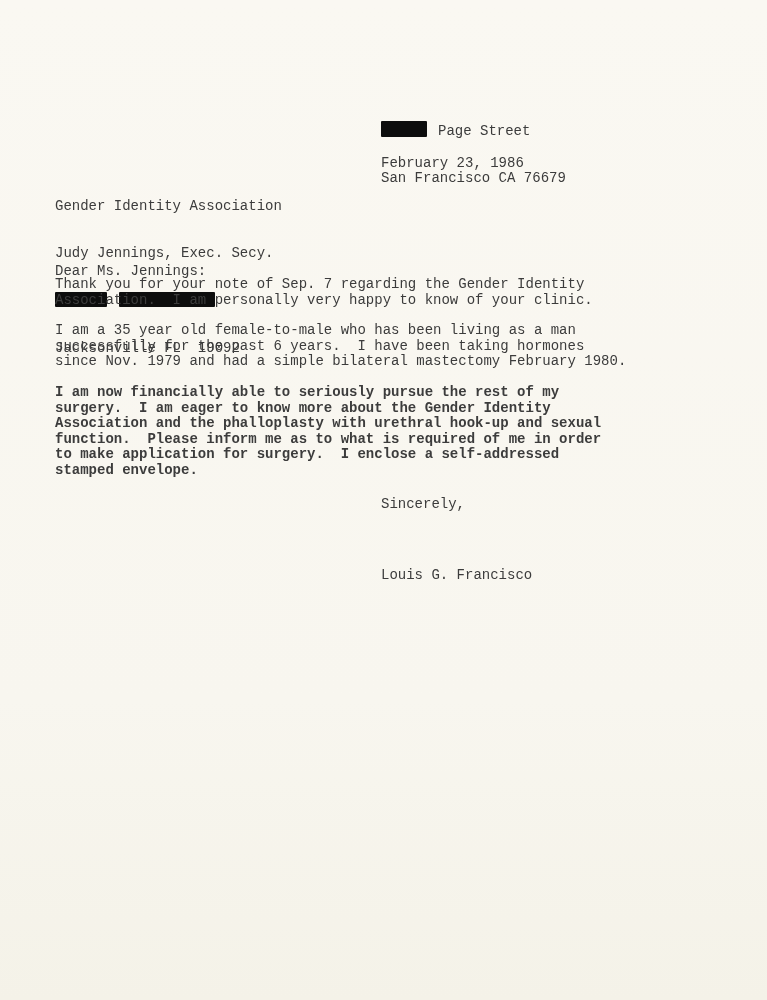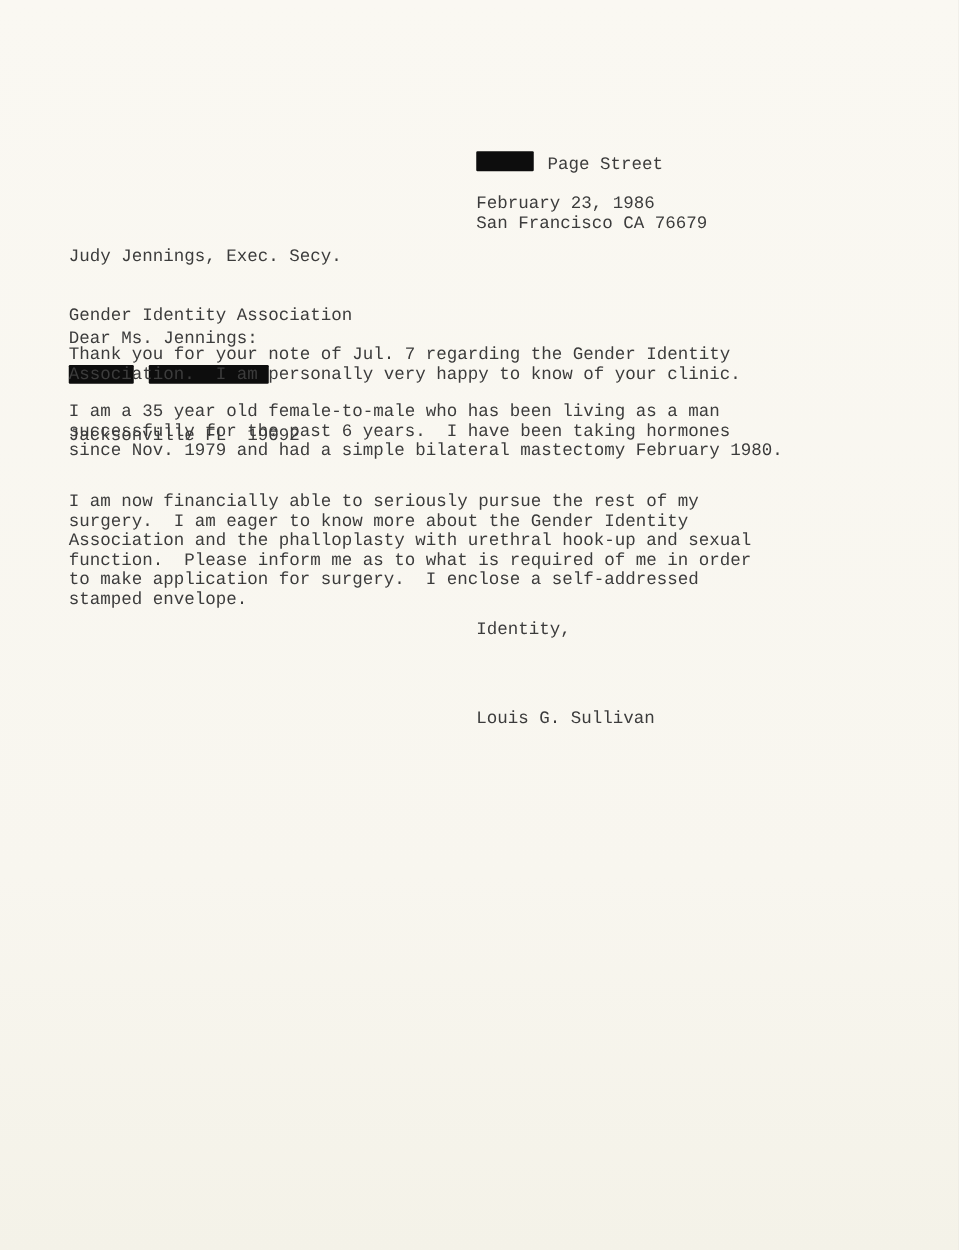--- a/index.html
+++ b/index.html
@@ -25,21 +25,21 @@
   .line {
     white-space: pre-wrap;
   }
   .sender-block   { left: 381px; top: 90px;  }
   .date-line      { left: 381px; top: 138px; margin-top: 18px; }
   .recipient-block{ left: 55px;  top: 168px; }
   .salutation     { left: 55px;  top: 264px; }
   .para           { width: 695px; }
   .para-1         { left: 55px;  top: 277px; }
   .para-2         { left: 55px;  top: 323px; }
-  .para-3         { left: 55px;  top: 395px; }
+  .para-3         { left: 55px;  top: 385px; font-weight: bold; }
   .closing        { left: 381px; top: 497px; }
   .signature-name { left: 381px; top: 568px; }
   .redact {
     display: inline-block;
     background: #0d0d0d;
     height: 15px;
     vertical-align: -2px;
     border-radius: 1px;
   }
   .redact-street-number { width: 46px; margin-right: 11px; height: 16px; }
@@ -52,36 +52,36 @@
 <div class="page">
 
   <div class="block sender-block">
     <div class="line"><span class="redact redact-street-number"></span><span>Page Street</span></div>
     <div class="line">San Francisco CA 76679</div>
   </div>
 
   <div class="block date-line">February 23, 1986</div>
 
   <div class="block recipient-block">
+    <div class="line">Gender Identity Association</div>
     <div class="line">Judy Jennings, Exec. Secy.</div>
-    <div class="line">Gender Identity Association</div>
     <div class="line"><span class="redact redact-addr-1"></span><span class="redact redact-addr-2"></span></div>
     <div class="line">Jacksonville FL  19092</div>
   </div>
 
   <div class="block salutation">Dear Ms. Jennings:</div>
 
-  <div class="block para para-1">Thank you for your note of Jul. 7 regarding the Gender Identity
+  <div class="block para para-1">Thank you for your note of Sep. 7 regarding the Gender Identity
 Association.  I am personally very happy to know of your clinic.</div>
   <div class="block para para-2">I am a 35 year old female-to-male who has been living as a man
 successfully for the past 6 years.  I have been taking hormones
 since Nov. 1979 and had a simple bilateral mastectomy February 1980.</div>
   <div class="block para para-3">I am now financially able to seriously pursue the rest of my
 surgery.  I am eager to know more about the Gender Identity
 Association and the phalloplasty with urethral hook-up and sexual
 function.  Please inform me as to what is required of me in order
 to make application for surgery.  I enclose a self-addressed
 stamped envelope.</div>
 
-  <div class="block closing">Identity,</div>
-  <div class="block signature-name">Louis G. Sullivan</div>
+  <div class="block closing">Sincerely,</div>
+  <div class="block signature-name">Louis G. Francisco</div>
 
 </div>
 
 </body></html>

